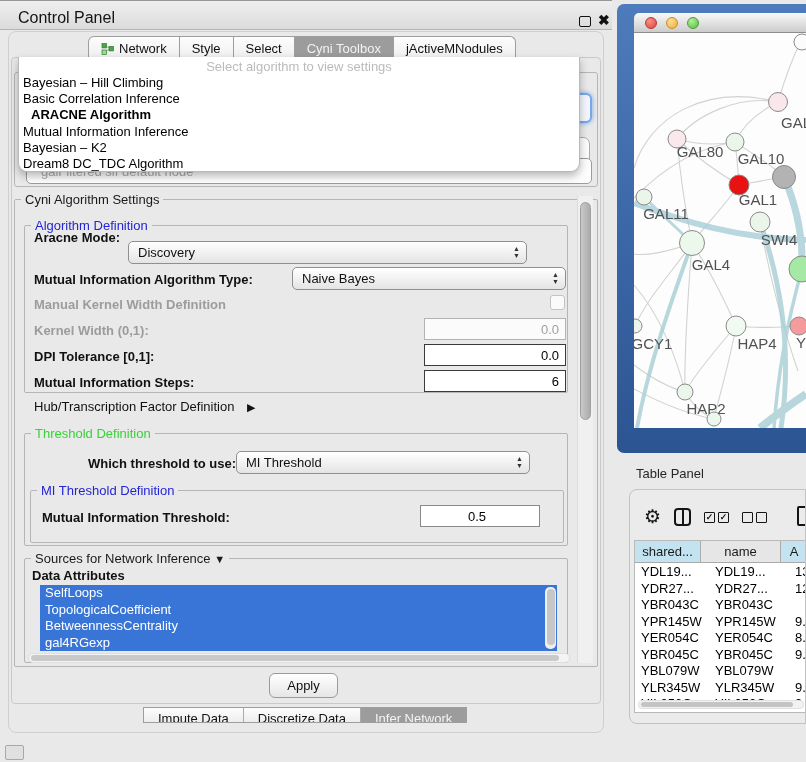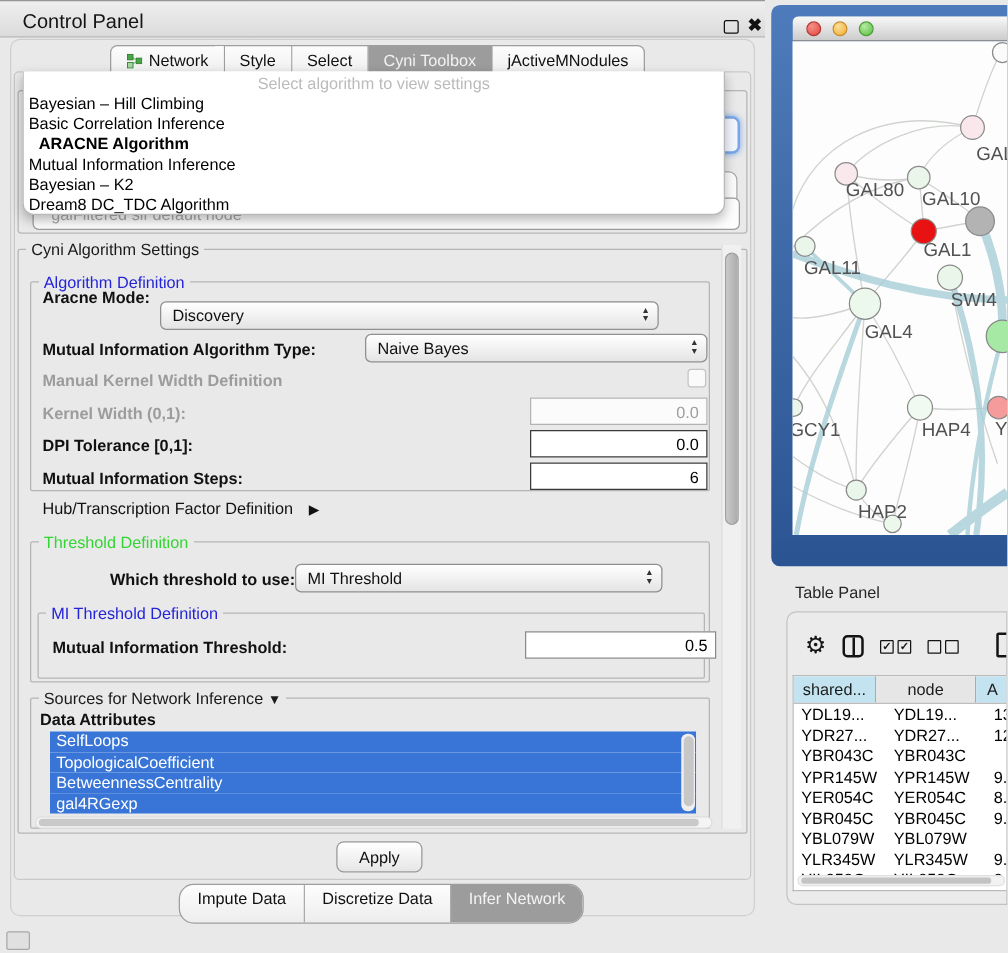--- a/index.html
+++ b/index.html
@@ -74,21 +74,21 @@
   .list-vscroll { position:absolute; right:1px; top:2px; width:11px; height:62px; background:#EFEFEF; border-radius:5px; }
   .list-vthumb { position:absolute; left:1.5px; top:2px; width:8px; height:56px; background:#C7C7C7; border-radius:4px; }
   .h-scroll { position:absolute; left:28px; top:653px; width:542px; height:10px; background:#F4F4F4;
     border:1px solid #DEDEDE; border-radius:5px; }
   .h-thumb { position:absolute; left:2px; top:1px; width:528px; height:6px; background:#C9C9C9; border-radius:3px; }
 
   .apply-btn { left:269px; top:673px; width:69px; height:25px; border:1px solid #9A9A9A; border-radius:6px;
     background:linear-gradient(#FFFFFF,#E6E6E6); text-align:center; padding-top:4px; color:#111; }
 
   
-  .tabs-bottom { left:143px; top:707px; height:32px; display:flex; border:1px solid #9E9E9E; border-radius:12px; overflow:hidden; background:linear-gradient(#FDFDFD,#EDEDED); }
+  .tabs-bottom { left:143px; top:707px; height:16px; display:flex; border:1px solid #9E9E9E; border-radius:0; overflow:hidden; background:linear-gradient(#FDFDFD,#EDEDED); }
   .btab { padding:3px 14px 0 14px; border-left:1px solid #ABABAB; color:#111; }
   .btab:first-child { border-left:none; }
   .btab.sel { background:#9C9C9C; color:#F4F4F4; }
 
   .mini-dock { left:5px; top:745px; width:19px; height:15px; border:1.5px solid #A8A8A8; border-radius:2px; background:#E0E0E0; }
 
   
   .net-window { left:617px; top:4px; width:189px; height:449px;
     background:linear-gradient(#4E7BBB,#2B5492); border-radius:7px 0 0 7px; overflow:hidden; }
   .net-titlebar { position:absolute; left:17px; top:9px; width:172px; height:20px;
@@ -232,21 +232,21 @@
 <span class="lbl" style="left:88px; top:456px;">Which threshold to use:</span>
 <div class="combo" style="left:236px; top:451px; width:294px;">
   <span>MI Threshold</span>
   <span class="stepper">▲<br>▼</span>
 </div>
 
 <fieldset class="box" style="left:30px; top:483px; width:534px; height:60px;">
   <legend class="blue">MI Threshold Definition</legend>
 </fieldset>
 <span class="lbl" style="left:42px; top:510px;">Mutual Information Threshold:</span>
-<div class="tfield" style="left:420px; top:505px; width:153px; border-color:#8A8A8A;">
+<div class="tfield" style="left:420px; top:505px; width:120px; border-color:#8A8A8A;text-align:center;">
   <span>0.5</span>
 </div>
 
 <fieldset class="box" style="left:24px; top:551px; width:544px; height:112px;">
   <legend class="black">
     <span>Sources for Network Inference</span>
     <span style="font-size:11px;">▼</span>
   </legend>
 </fieldset>
 <span class="lbl" style="left:32px; top:568px;">Data Attributes</span>
@@ -367,21 +367,21 @@
     </span>
     <span class="cbpair">
       <span class="mini-cb"></span>
         <span class="mini-cb"></span>
     </span>
     <span class="doc-ico"></span>
   </div>
   <div class="tp-table">
     <div class="th-row">
       <div class="th blue" style="width:66px;">shared...</div>
-      <div class="th gray" style="width:80px;">node</div>
+      <div class="th gray" style="width:80px;">name</div>
       <div class="th blue" style="flex:1; border-right:none;">A</div>
     </div>
     <div id="table-rows">
         <div class="td-row">
           <div class="td" style="width: 74px;">YDL19...</div>
           <div class="td" style="width: 80px;">YDL19...</div>
           <div class="td" style="flex: 1 1 0%;">13</div>
         </div>
         <div class="td-row">
           <div class="td" style="width: 74px;">YDR27...</div>

